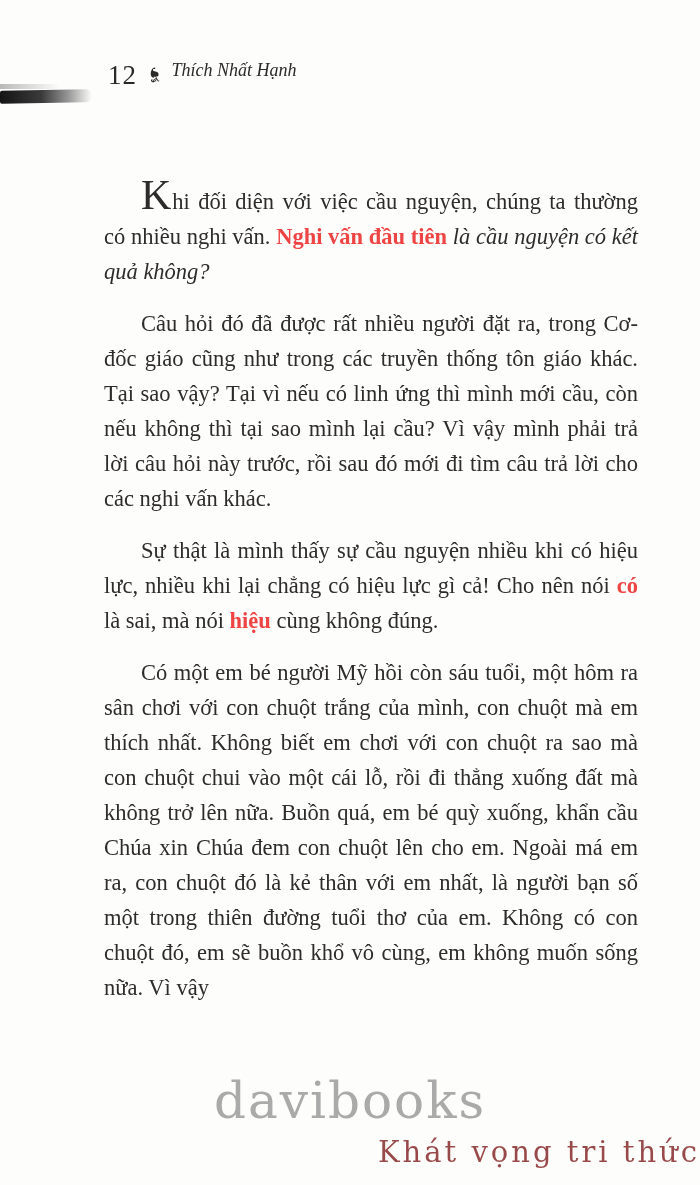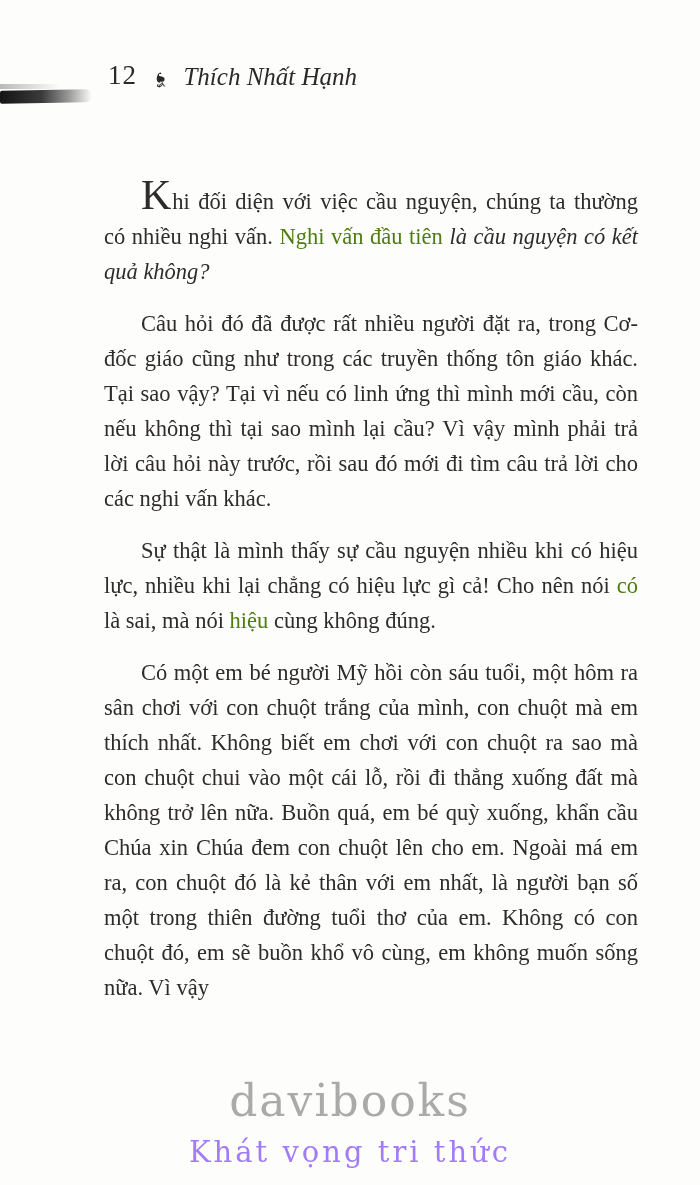--- a/index.html
+++ b/index.html
@@ -35,59 +35,59 @@
     height: 5px;
     background: linear-gradient(to right, #b9b9b9, rgba(200,200,200,0));
   }
 
   
   .page-header {
     position: absolute;
     top: 60px;
     left: 108px;
     display: flex;
-    align-items: flex-end;
-    gap: 14px;
+    align-items: flex-start;
+    gap: 8px;
   }
   .page-num {
     font-size: 27px;
     letter-spacing: 1px;
     color: #2c2a28;
   }
   .leaf {
     font-size: 22px;
     color: #2c2a28;
     transform: rotate(-90deg) scaleY(-1);
     display: inline-block;
     position: relative;
     top: 2px;
   }
   .author {
     font-style: italic;
-    font-size: 25px;
+    font-size: 18px;
     color: #2c2a28;
   }
 
   
   .body-text {
     position: absolute;
     top: 178px;
     left: 104px;
     width: 534px;
     font-size: 22.5px;
     line-height: 35px;
     text-align: justify;
   }
   .para {
     margin: 0 0 17px 0;
     text-indent: 37px;
   }
   .para strong {
-    font-weight: normal;
-    color: #4d7c0f;
+    font-weight: bold;
+    color: #ef4444;
   }
   .para em {
     font-style: italic;
   }
   .dropcap {
     font-size: 42px;
     line-height: 35px;
     letter-spacing: 1px;
   }
 
@@ -95,33 +95,34 @@
   .watermark {
     position: absolute;
     left: 0;
     right: 0;
     bottom: 14px;
     text-align: center;
     pointer-events: none;
   }
   .wm-title {
     font-family: "DejaVu Serif", "Liberation Serif", serif;
-    font-size: 44px;
+    font-size: 50px;
     line-height: 64px;
     color: #8f8f8f;
     opacity: 0.75;
     letter-spacing: 2px;
   }
   .wm-sub {
     font-family: "DejaVu Serif", "Liberation Serif", serif;
     font-size: 29px;
     line-height: 38px;
-    color: #8b5cf6;
+    color: #7f1d1d;
     opacity: 0.8;
     letter-spacing: 3px;
+    text-align: right;
   }
 </style>
 </head>
 <body>
 
 <div class="page">
 
   <div class="scan-mark-faint"></div>
   <div class="scan-mark"></div>
 

